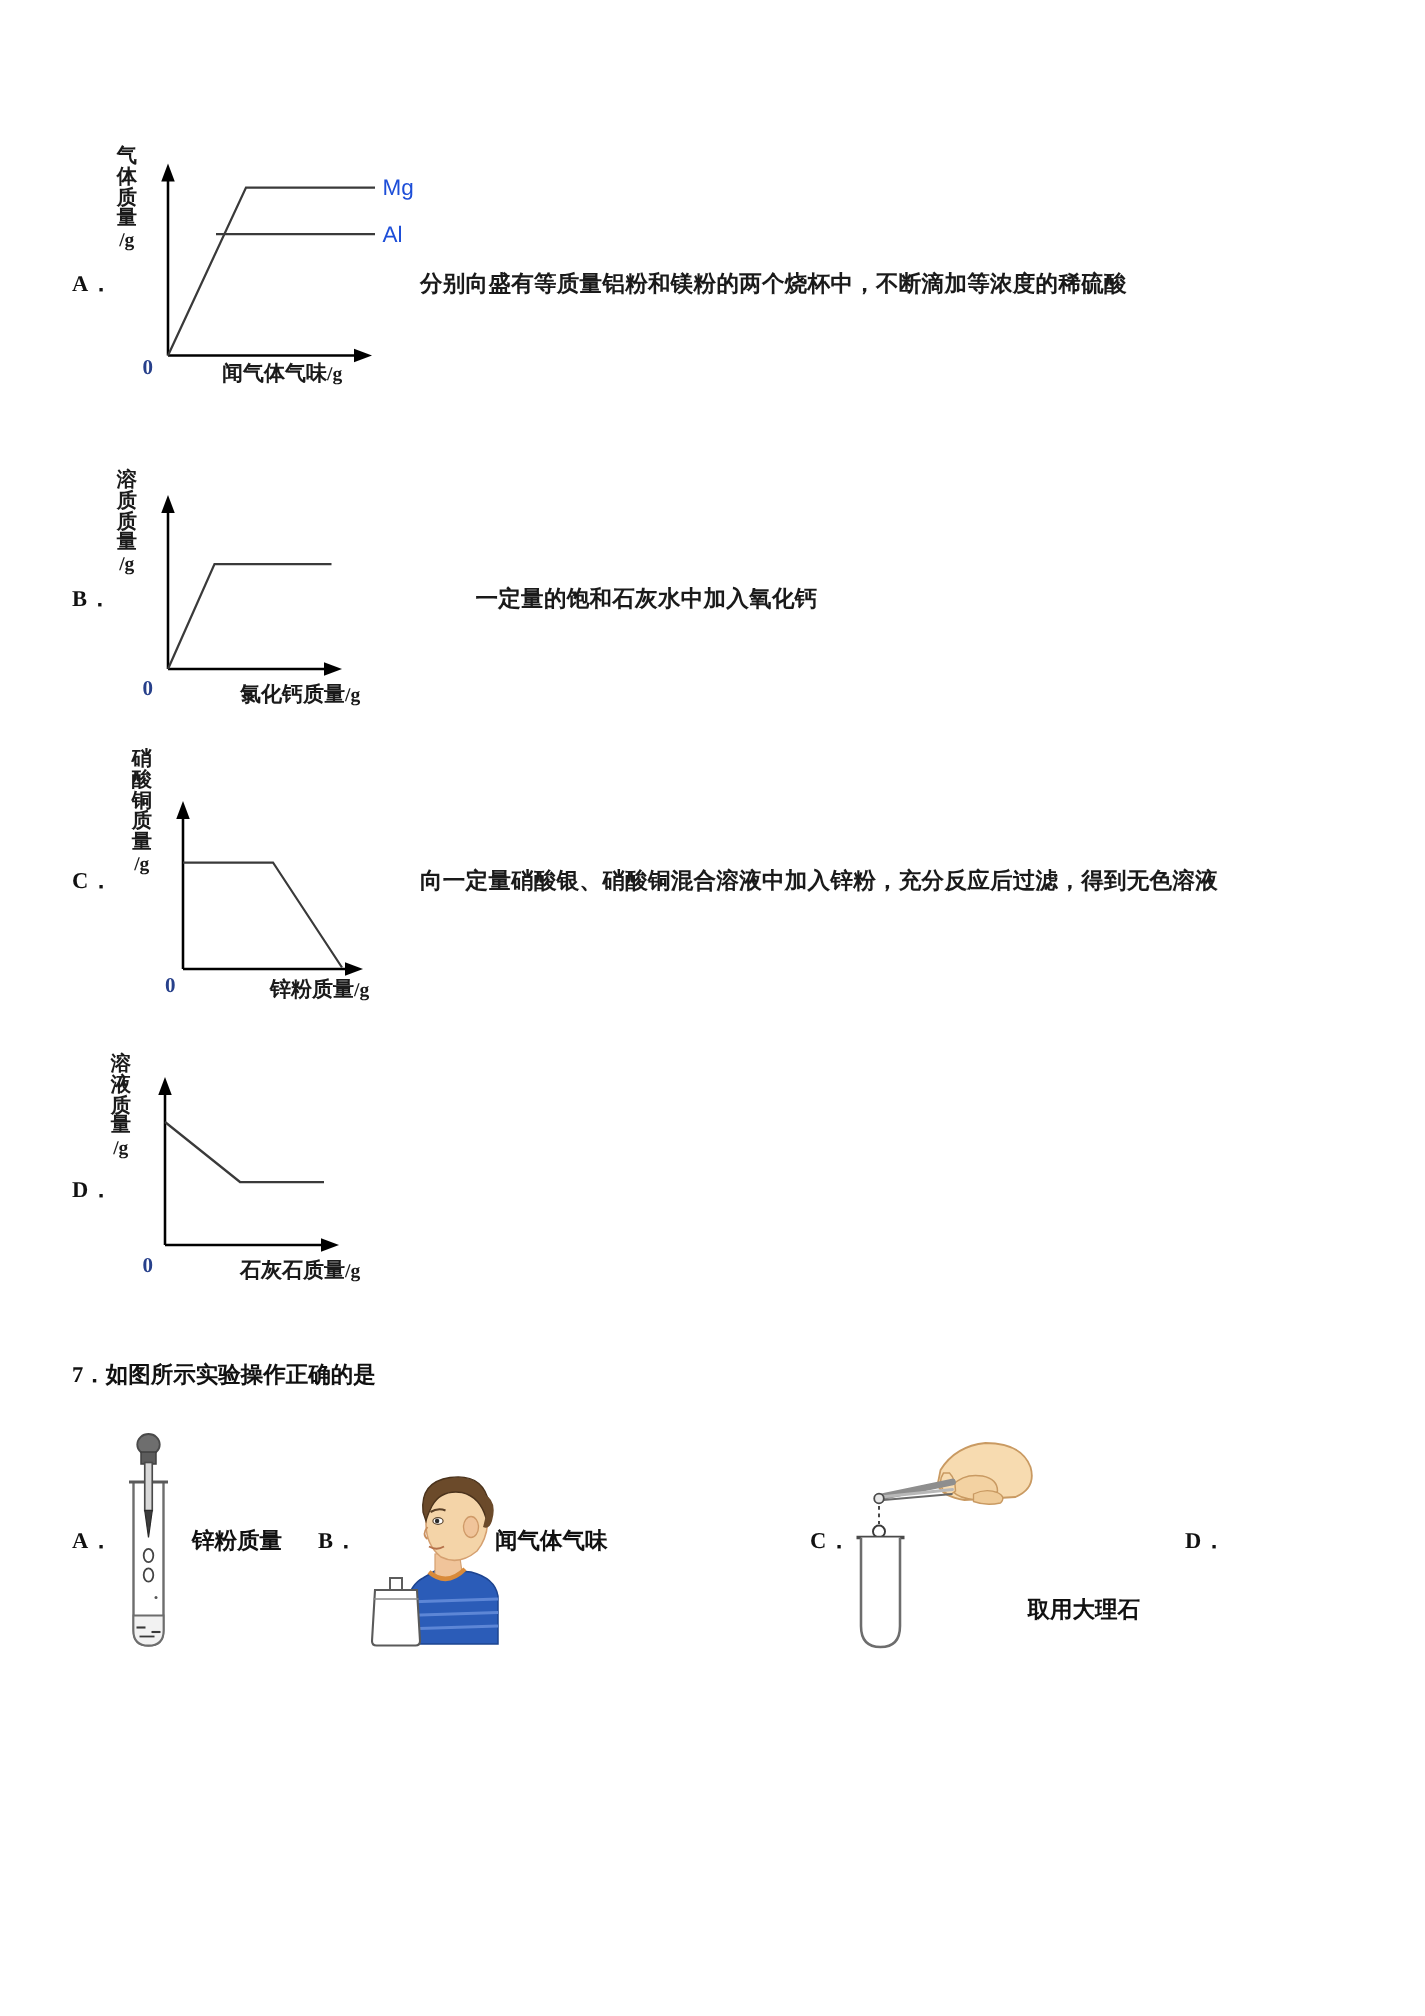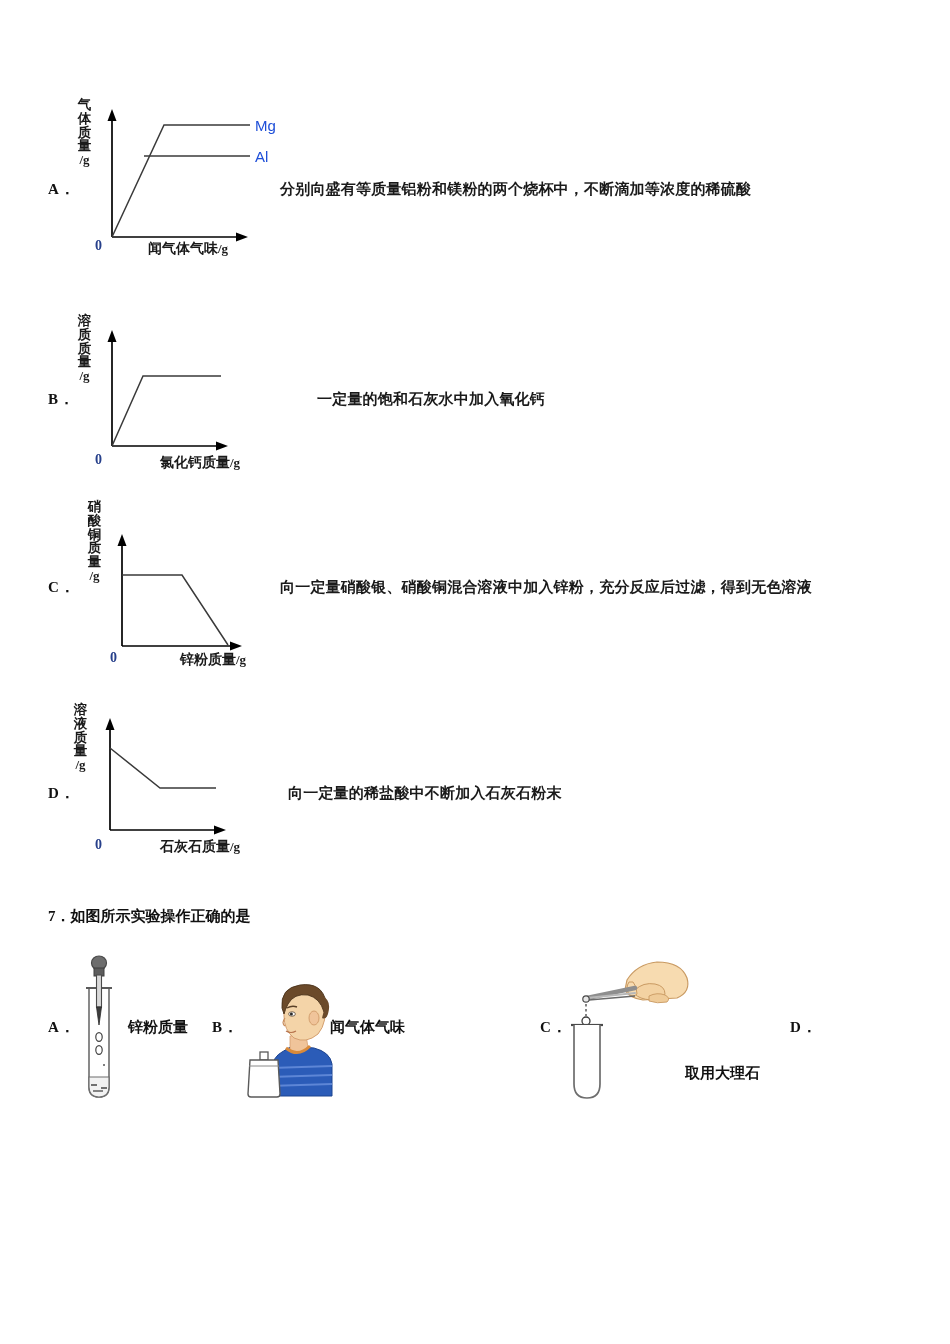--- a/index.html
+++ b/index.html
@@ -258,21 +258,20 @@
         <path d="M12,36 L62,76 L118,76" fill="none" stroke="#3a3a3a" stroke-width="1.5"></path>
       </svg>
     </div>
 
     <div class="zero" style="left:95px; top:137px;">0</div>
 
     <div class="xlab" style="left:160px; top:138px;">
       <span>石灰石质量</span><span class="unit">/g</span>
     </div>
 
-    <div class="opt-desc" style="left:288px; top:84px;">向一定量的稀盐酸中不断加入石灰石粉末</div>
   </div>
 
   <div class="q-text" style="left:48px; top:907px;">
     <span class="q-num">7．</span><span>如图所示实验操作正确的是</span>
   </div>
 
   <div class="fig-letter" style="left:48px; top:1018px;">A．</div>
 
   <div class="fig" style="left:76px; top:955px;">
     <svg width="46" height="145" viewBox="0 0 46 145">

